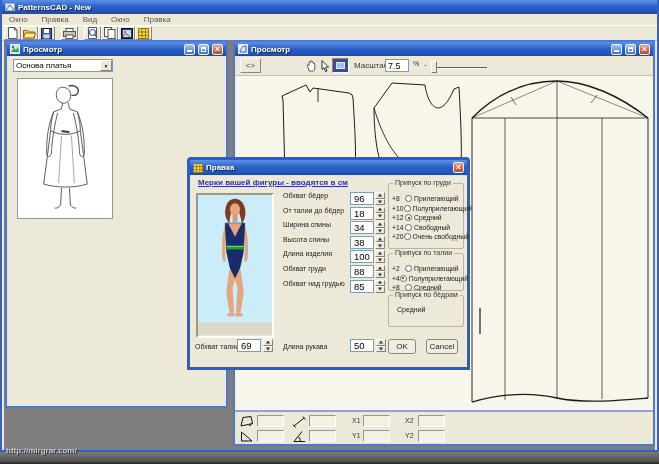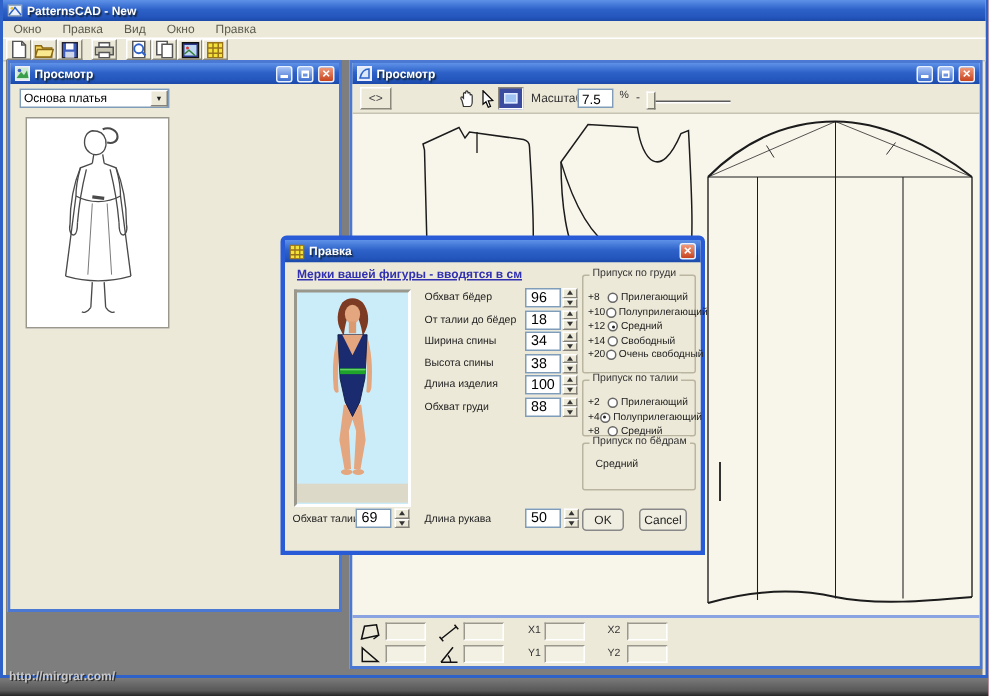--- a/index.html
+++ b/index.html
@@ -57,21 +57,21 @@
   .pb-label{font-size:7px;color:#333;line-height:12px}
   .r1{top:3px}.r2{top:18px}
 
   
   #sizes-dlg{position:absolute;left:187px;top:157px;width:283px;height:213px;border:3px solid #2A5BD7;border-radius:4px 4px 0 0;background:#ECE9D8;z-index:30}
   #sizes-dlg .titlebar{height:15px;margin:-0px}
   .dlg-body{position:relative;width:277px;height:192px;background:#ECE9D8;font-size:7.5px;color:#222}
   .dlg-header{position:absolute;left:8px;top:3px;font-size:8px;font-weight:bold;color:#3030B0;text-decoration:underline}
   .figure-box{position:absolute;left:6px;top:18px;width:78px;height:145px;background:#CBEDFA;border:2px solid #9a988c;border-right-color:#fff;border-bottom-color:#fff}
   #meas-col{position:absolute;left:93px;top:17px;width:106px}
-  .meas-row{display:flex;align-items:center;height:13px;margin-bottom:1.6px}
+  .meas-row{display:flex;height:13px;margin-bottom:1.6px}
   .meas-label{width:67px;font-size:7px;color:#222;white-space:nowrap}
   .num-input{width:24px;height:13px;border:1px solid #7F9DB9;background:#fff;font-size:9.5px;padding-left:3px}
   .spin{width:10px;height:13px;display:inline-flex;flex-direction:column;margin-left:1px}
   .spin i{flex:1;background:#ECE9D8;border:1px solid #fff;border-right-color:#848278;border-bottom-color:#848278;position:relative}
   .spin i::before{content:"";position:absolute;left:50%;top:50%;transform:translate(-50%,-50%);border:2px solid transparent}
   .spin .up::before{border-bottom:3px solid #333;margin-top:-1.5px}
   .spin .dn::before{border-top:3px solid #333;margin-top:1px}
   .grp{position:absolute;left:198px;width:76px;border:1px solid #B9B5A0;border-radius:2px}
   .grp-title{position:absolute;top:-5px;left:4px;background:#ECE9D8;padding:0 2px;font-size:7px;color:#333;white-space:nowrap}
   #grp-chest{top:8px;height:66px;padding-top:10px}
@@ -393,20 +393,28 @@
             </span>
           </div>
           <div class="meas-row">
             <span class="meas-label">Обхват груди</span>
             <input class="num-input" value="88" style="">
             <span class="spin">
               <i class="up"></i>
               <i class="dn"></i>
             </span>
           </div>
+          <div class="meas-row">
+            <span class="meas-label">Обхват над грудью</span>
+            <input class="num-input" value="85" style="">
+            <span class="spin">
+              <i class="up"></i>
+              <i class="dn"></i>
+            </span>
+          </div>
         </div>
 
       <div class="grp" id="grp-chest">
         <span class="grp-title">Припуск по груди</span>
         <div id="chest-options">
             <div class="radio-row">
               <span class="rp">+8</span>
               <span class="radio"></span>
               <span class="rl">Прилегающий</span>
             </div>

